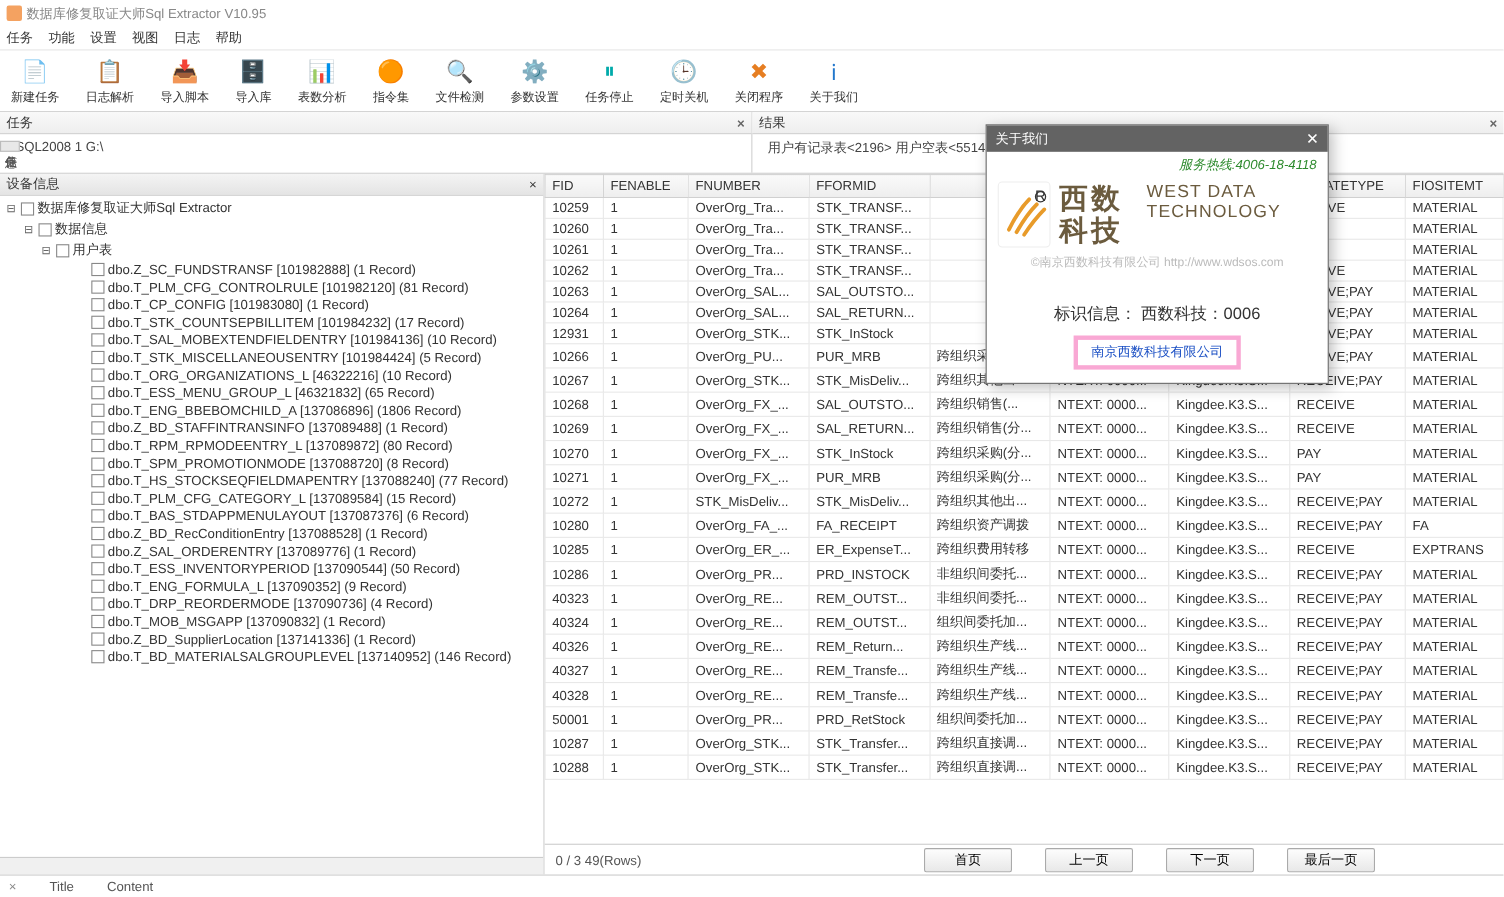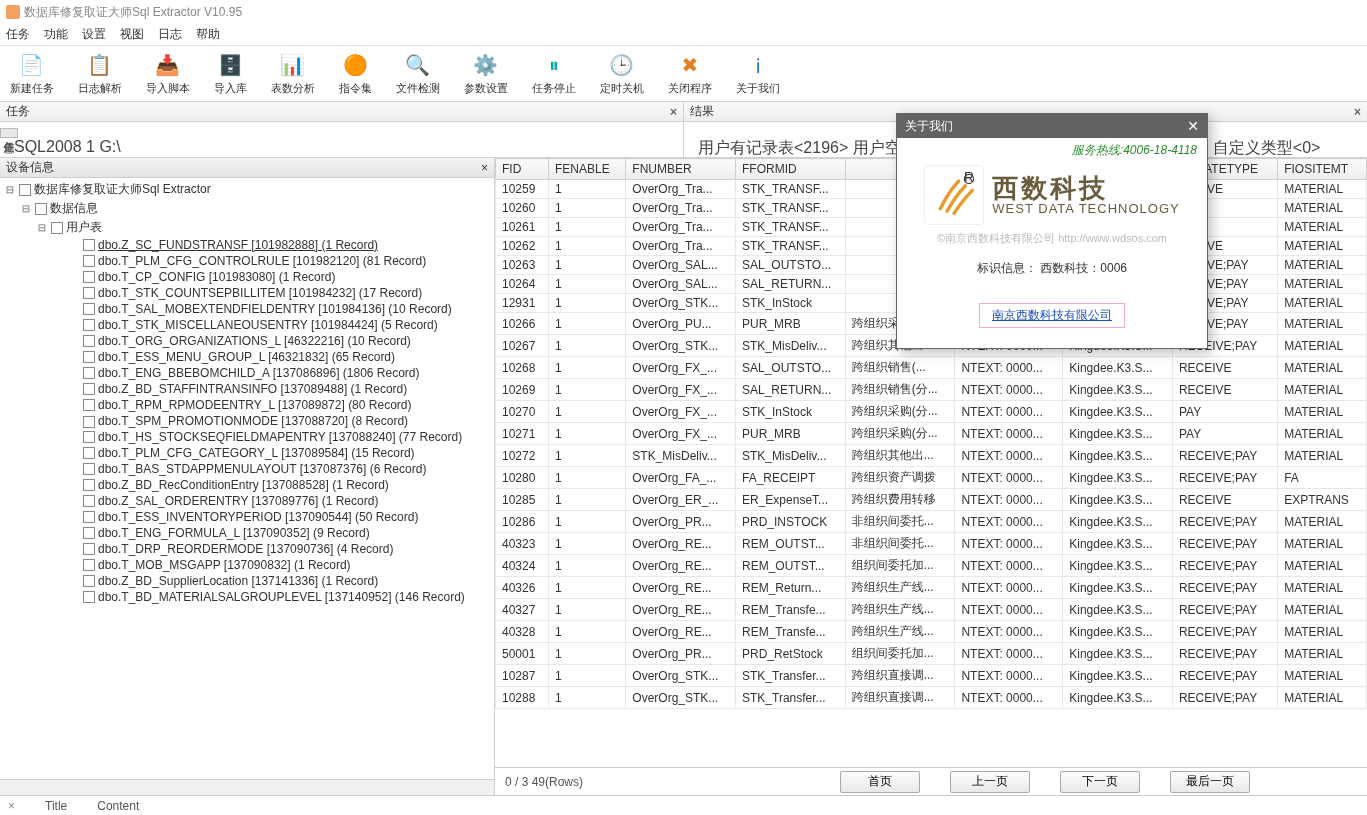--- a/index.html
+++ b/index.html
@@ -11,21 +11,21 @@
 .menubar span { color: #333; cursor: default; }
 .toolbar { height: 56px; background: #fff; display: flex; align-items: center; padding: 4px 10px; gap: 24px; border-bottom: 1px solid #d0d0d0; }
 .tool { display: flex; flex-direction: column; align-items: center; gap: 2px; cursor: pointer; }
 .tool .ico { width: 28px; height: 28px; display: flex; align-items: center; justify-content: center; font-size: 20px; }
 .tool .lbl { font-size: 11px; color: #333; }
 .panels-row { display: flex; height: 56px; border-bottom: 1px solid #d0d0d0; }
 .panel-left, .panel-right { flex: 1; display: flex; flex-direction: column; position: relative; }
 .panel-left { border-right: 1px solid #d0d0d0; }
 .panel-header { height: 20px; background: linear-gradient(#f9f9f9,#eee); border-bottom: 1px solid #d0d0d0; padding: 2px 6px; font-size: 12px; display:flex; align-items:center; justify-content:space-between;}
 .panel-header .x { color:#666; cursor:pointer; font-weight:bold;}
-.panel-body { flex:1; padding: 16px 14px; color:#444; font-size:16px; white-space:nowrap; overflow:hidden; }
+.panel-body { flex:1; padding: 4px 14px; color:#444; font-size:12px; white-space:nowrap; overflow:hidden; }
 .sidetab { position: absolute; left: 0; top: 128px; width: 18px; writing-mode: vertical-rl; background: #e8e8e8; border: 1px solid #bbb; padding: 4px 1px; font-size: 11px; color:#555; }
 .main { flex: 1; display: flex; overflow: hidden; }
 .tree-pane { width: 495px; border-right: 1px solid #d0d0d0; display: flex; flex-direction: column; overflow:hidden; }
 .tree-header { height: 20px; background: linear-gradient(#f4f4f4,#e4e4e4); border-bottom: 1px solid #ccc; padding: 2px 6px; display:flex; justify-content:space-between; align-items:center;}
 .tree { flex:1; overflow-y:auto; overflow-x:auto; padding: 2px 4px; }
 .tree-node { white-space: nowrap; padding: 1px 0; display:flex; align-items:center; }
 .tree-node .toggle { width:12px; display:inline-block; color:#666; text-align:center; cursor:pointer; font-size:10px;}
 .tree-node .chk { width:12px; height:12px; border:1px solid #888; margin:0 3px; display:inline-block; }
 .tree-node .nlabel { }
 .tree-scroll-x { height:16px; background:#f0f0f0; border-top:1px solid #ccc; }
@@ -40,27 +40,27 @@
 .pager button { width:80px; height:22px; background: linear-gradient(#fdfdfd,#e8e8e8); border:1px solid #aaa; border-radius:2px; cursor:pointer; }
 .status-bar { height:20px; border-top:1px solid #ccc; display:flex; align-items:center; padding:0 8px; gap:30px; color:#555; font-size:11px; }
 .status-bar .x { cursor:pointer; color:#888; }
 .about-dialog { position:absolute; left:896px; top:113px; width:312px; height:236px; background:#fff; border:1px solid #666; box-shadow: 4px 4px 12px rgba(0,0,0,0.25); z-index:50; }
 .about-dialog .dlg-title { height:24px; background:#636363; color:#fff; display:flex; align-items:center; justify-content:space-between; padding:0 8px; }
 .about-dialog .dlg-title .close { cursor:pointer; font-size:14px; }
 .about-dialog .dlg-body { padding: 4px 10px 10px 10px; display:flex; flex-direction:column; align-items:center; gap:6px; }
 .logo-row { display:flex; align-items:center; gap:8px; width:100%; justify-content:center;}
 .logo-mark { width:60px; height:60px; border:1px solid #eee; display:flex; align-items:center; justify-content:center; border-radius:4px; }
 .logo-mark svg { width:46px; height:46px; }
-.logo-text { display:flex; flex-direction:column; line-height:1.1; }
+.logo-text { display:flex; flex-direction:row; line-height:1.1; }
 .logo-text .cn { font-size:26px; color:#6b5b3e; letter-spacing:3px; font-weight:bold;}
-.logo-text .en { font-size:13px; color:#6b5b3e; letter-spacing:1px; }
+.logo-text .en { font-size:16px; color:#6b5b3e; letter-spacing:1px; }
 .hotline { color:#2e8b2e; font-style:italic; font-size:12px; align-self:flex-end; }
 .copyright { color:#bbb; font-size:11px; text-align:center; }
-.info-line { font-size:12px; color:#333; margin-top:8px;}
-.link-btn { color:#1a4fc4; text-decoration:underline; border:1px solid #f9a8d4; padding:3px 12px; cursor:pointer; font-size:12px; margin-top:20px;}
+.info-line { font-size:15px; color:#333; margin-top:24px;}
+.link-btn { color:#1a4fc4; border:4px solid #f9a8d4; padding:3px 12px; cursor:pointer; font-size:12px; margin-top:4px;}
 
 .ic-new{color:#4a90d9}.ic-log{color:#4a90d9}.ic-imp{color:#c28f2c}.ic-db{color:#4a90d9}.ic-ana{color:#4a90d9}.ic-cmd{color:#c33}.ic-det{color:#c33}.ic-param{color:#777}.ic-pause{color:#0aa}.ic-clock{color:#777}.ic-close{color:#e67e22}.ic-about{color:#2277cc}
 </style>
 </head>
 <body>
 
 <div class="window">
 
   <div class="titlebar">
     <span class="tb-icon"></span>
@@ -161,21 +161,21 @@
           <div class="tree-node" style="padding-left: 16px;">
             <span class="toggle">⊟</span>
             <span class="chk"></span>
             <span class="nlabel">数据信息</span>
           </div>
           <div class="tree-node" style="padding-left: 32px;">
             <span class="toggle">⊟</span>
             <span class="chk"></span>
             <span class="nlabel">用户表</span>
           </div>
-          <div class="tree-node" style="padding-left: 64px; text-decoration: underline;">
+          <div class="tree-node" style="padding-left: 64px;">
             <span class="toggle"></span>
             <span class="chk"></span>
             <span class="nlabel">dbo.Z_SC_FUNDSTRANSF [101982888] (1 Record)</span>
           </div>
           <div class="tree-node" style="padding-left: 64px;">
             <span class="toggle"></span>
             <span class="chk"></span>
             <span class="nlabel">dbo.T_PLM_CFG_CONTROLRULE [101982120] (81 Record)</span>
           </div>
           <div class="tree-node" style="padding-left: 64px;">

